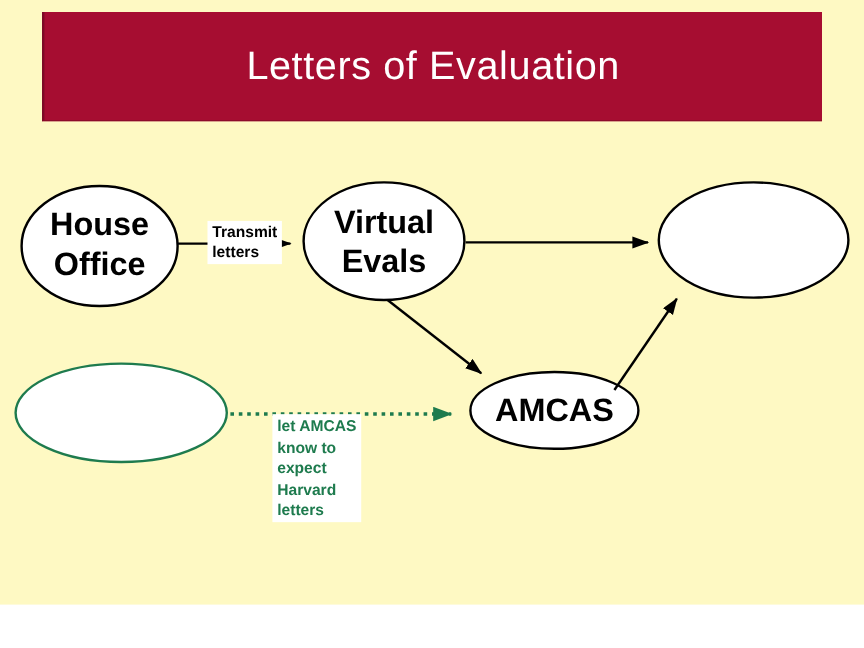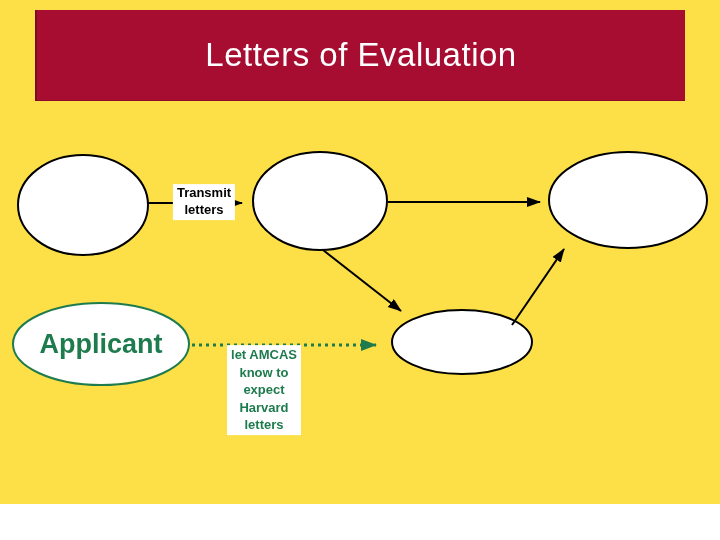--- a/index.html
+++ b/index.html
@@ -5,21 +5,21 @@
   html, body {
     margin: 0;
     padding: 0;
     background: #ffffff;
     font-family: "Liberation Sans", sans-serif;
   }
   .slide {
     position: relative;
     width: 720px;
     height: 504px;
-    background: #fde047;
+    background: #fef9c3;
     overflow: hidden;
   }
   .banner {
     position: absolute;
     left: 35px;
     top: 10px;
     width: 648px;
     height: 90px;
     background: #a60d31;
     border-left: 2px solid #7d0a26;
@@ -50,21 +50,20 @@
     color: #000000;
     white-space: pre-line;
     pointer-events: none;
   }
   .node-label.green {
     color: #1e7b4e;
   }
   .edge-label {
     position: absolute;
     transform: translate(-50%, -50%);
-    text-align: center;
     font-weight: 700;
     font-size: 13px;
     line-height: 1.3;
     color: #000000;
     background: #ffffff;
     padding: 1px 4px;
     white-space: pre-line;
     pointer-events: none;
   }
   .edge-label.green {
@@ -97,21 +96,25 @@
     <ellipse cx="462" cy="342" rx="70" ry="32" fill="#ffffff" stroke="#000000" stroke-width="2"></ellipse>
     <ellipse cx="101" cy="344" rx="88" ry="41" fill="#ffffff" stroke="#1e7b4e" stroke-width="2"></ellipse>
 
     <line x1="148" y1="203" x2="242" y2="203" stroke="#000000" stroke-width="2" marker-end="url(#arrow-black)"></line>
     <line x1="388" y1="202" x2="540" y2="202" stroke="#000000" stroke-width="2" marker-end="url(#arrow-black)"></line>
     <line x1="323" y1="250" x2="401" y2="311" stroke="#000000" stroke-width="2" marker-end="url(#arrow-black)"></line>
     <line x1="512" y1="325" x2="564" y2="249" stroke="#000000" stroke-width="2" marker-end="url(#arrow-black)"></line>
     <line x1="192" y1="345" x2="376" y2="345" stroke="#1e7b4e" stroke-width="3" stroke-dasharray="3,4" marker-end="url(#arrow-green)"></line>
   </svg>
 
-  <div class="node-label green" style="left:101px; top:344px;">Applicant</div>
+  <div class="node-label" style="left:83px; top:204px;">House
+Office</div>
+  <div class="node-label" style="left:320px; top:202px;">Virtual
+Evals</div>
+  <div class="node-label" style="left:462px; top:342px;">AMCAS</div>
 
   <div class="edge-label" style="left:204px; top:202px;">Transmit
 letters</div>
   <div class="edge-label green" style="left:264px; top:347px;margin-top:43px;">let AMCAS
 know to
 expect
 Harvard
 letters</div>
 
 </div>

